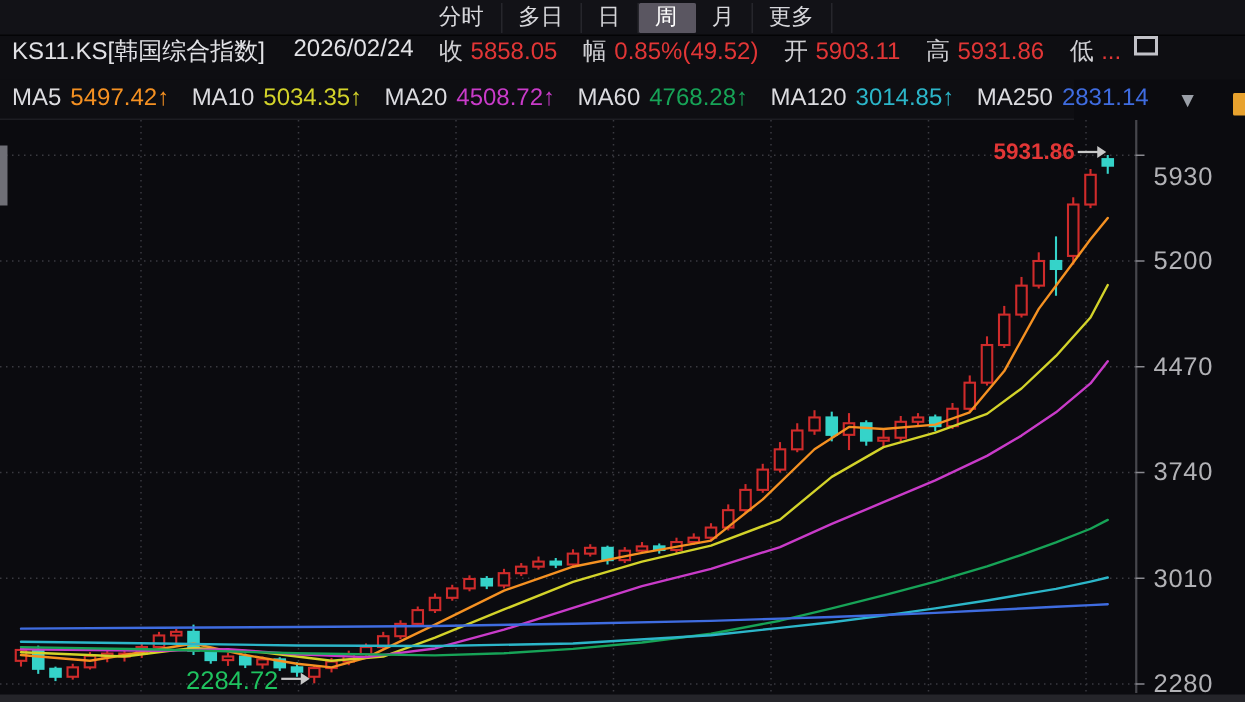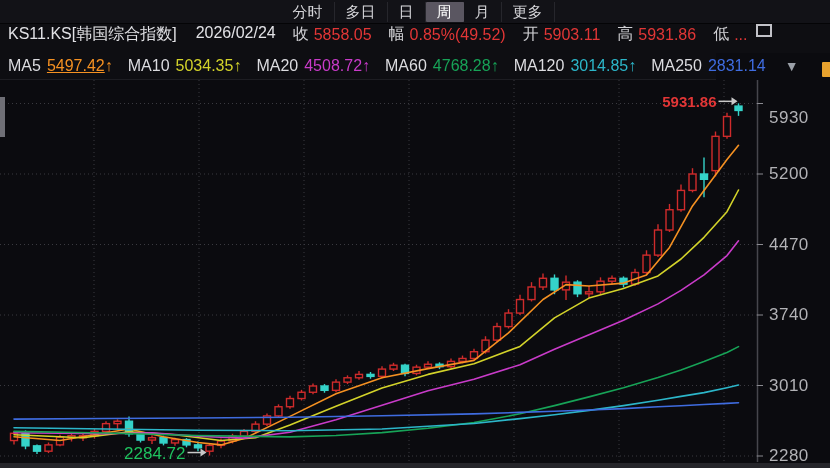--- a/index.html
+++ b/index.html
@@ -94,21 +94,21 @@
         <span class="f-label">低</span>
         <span class="f-value">...</span>
       </span>
     <span class="trunc-icon"></span>
   </div>
 
   <div class="mabar">
     <span id="ma-items" style="display:inline-flex;align-items:center;">
         <span class="ma-item">
           <span class="ma-label">MA5</span>
-          <span class="ma-value" style="color: rgb(245, 145, 34); text-decoration: underline;">5497.42</span>
+          <span class="ma-value" style="color: rgb(245, 145, 34);">5497.42</span>
           <span style="color: rgb(245, 145, 34);">↑</span>
         </span>
         <span class="ma-item">
           <span class="ma-label">MA10</span>
           <span class="ma-value" style="color: rgb(211, 211, 42);">5034.35</span>
           <span style="color: rgb(211, 211, 42);">↑</span>
         </span>
         <span class="ma-item">
           <span class="ma-label">MA20</span>
           <span class="ma-value" style="color: rgb(201, 59, 201); text-align: right;">4508.72</span>

